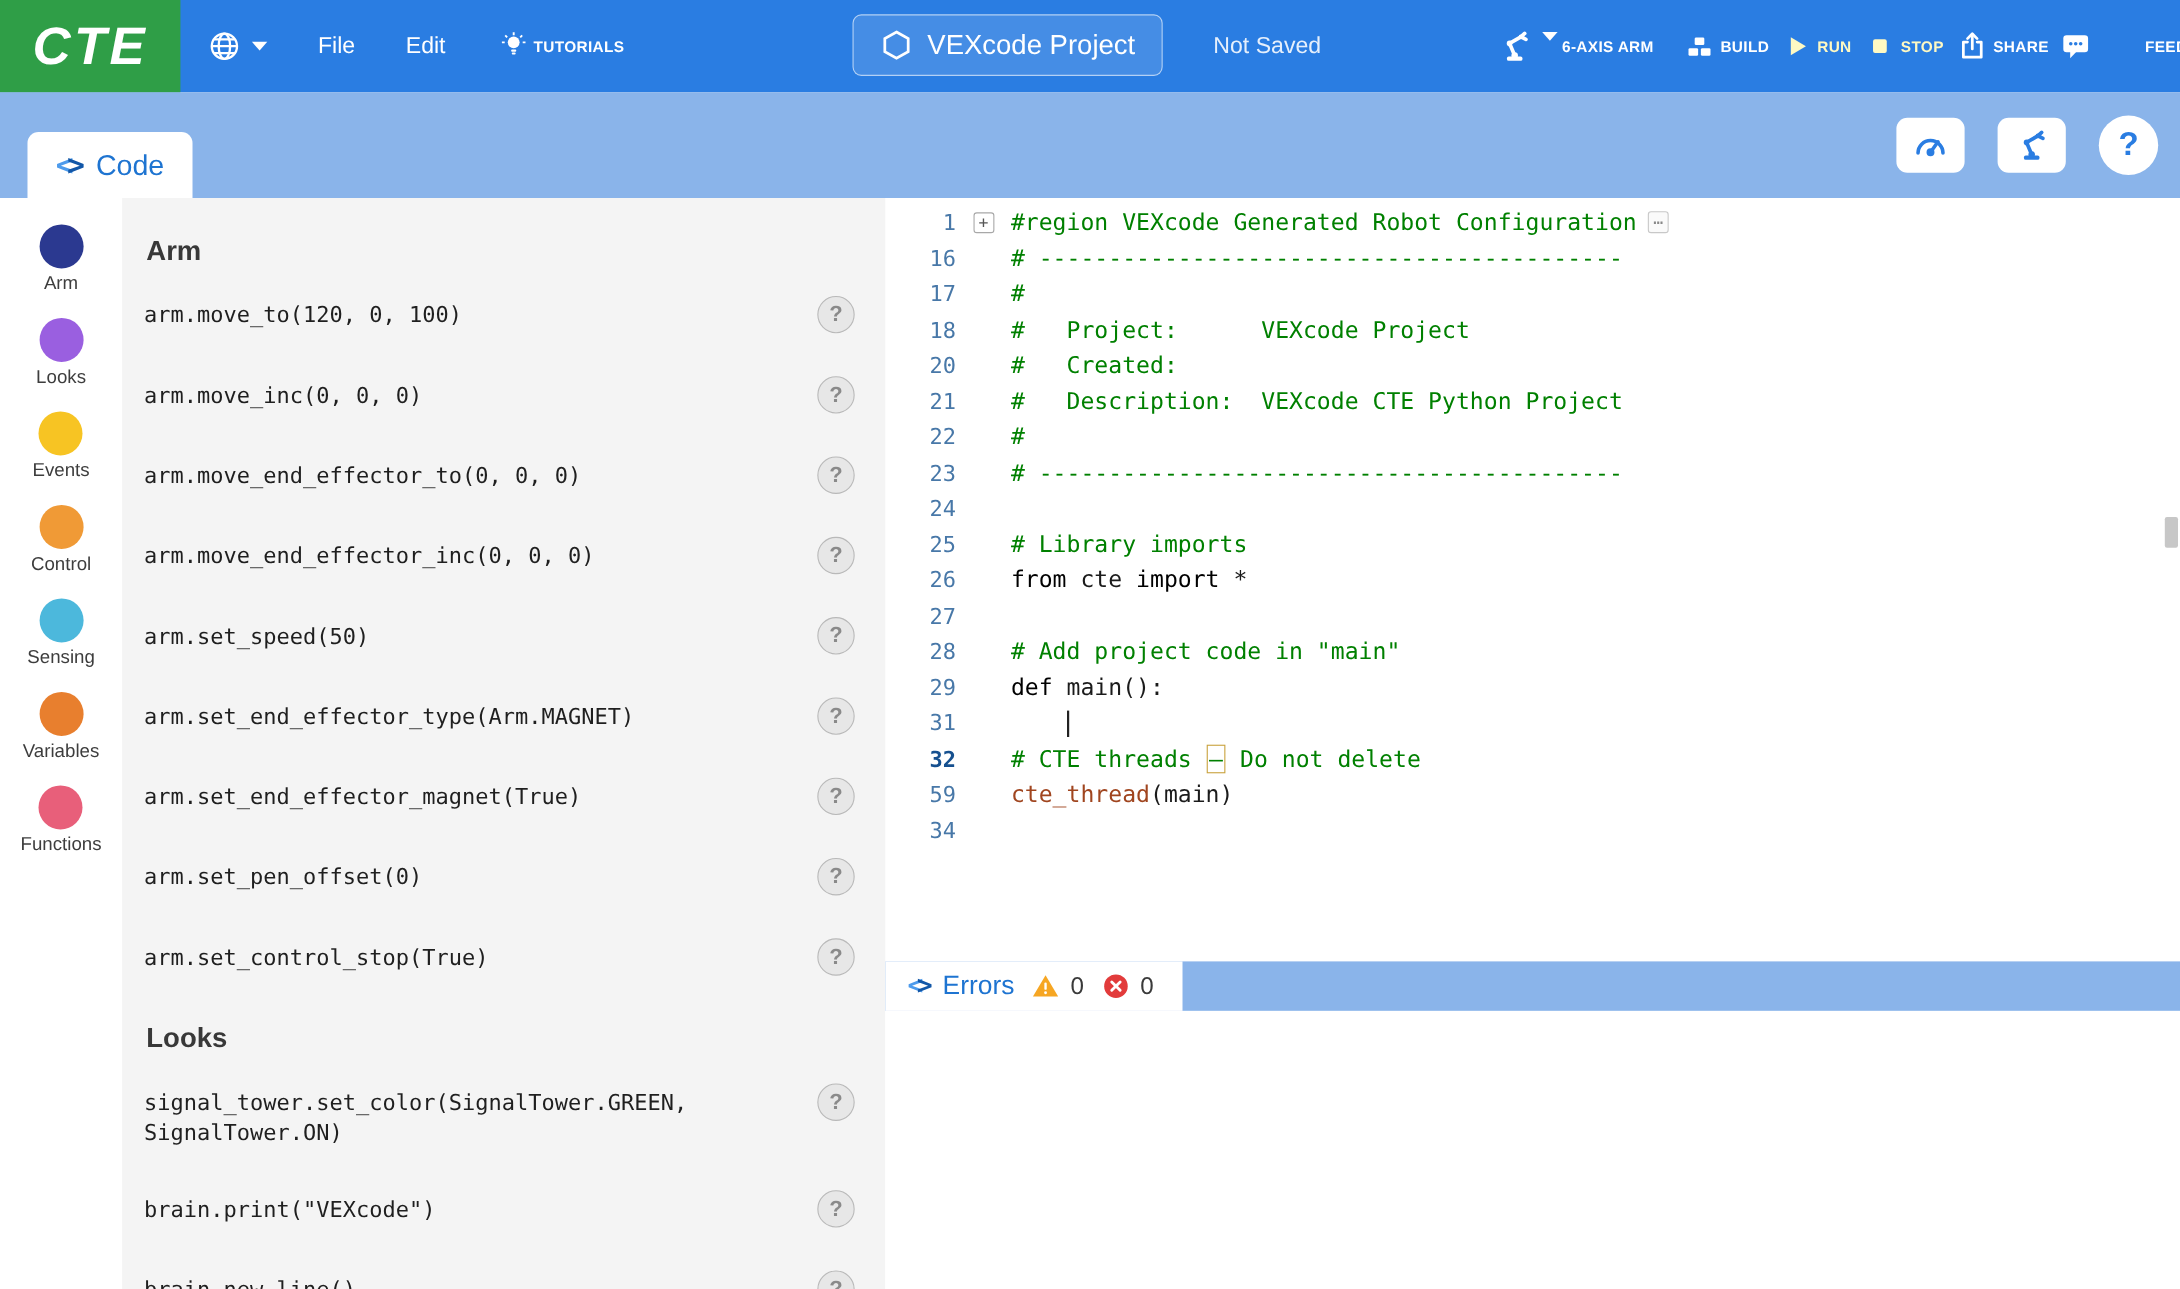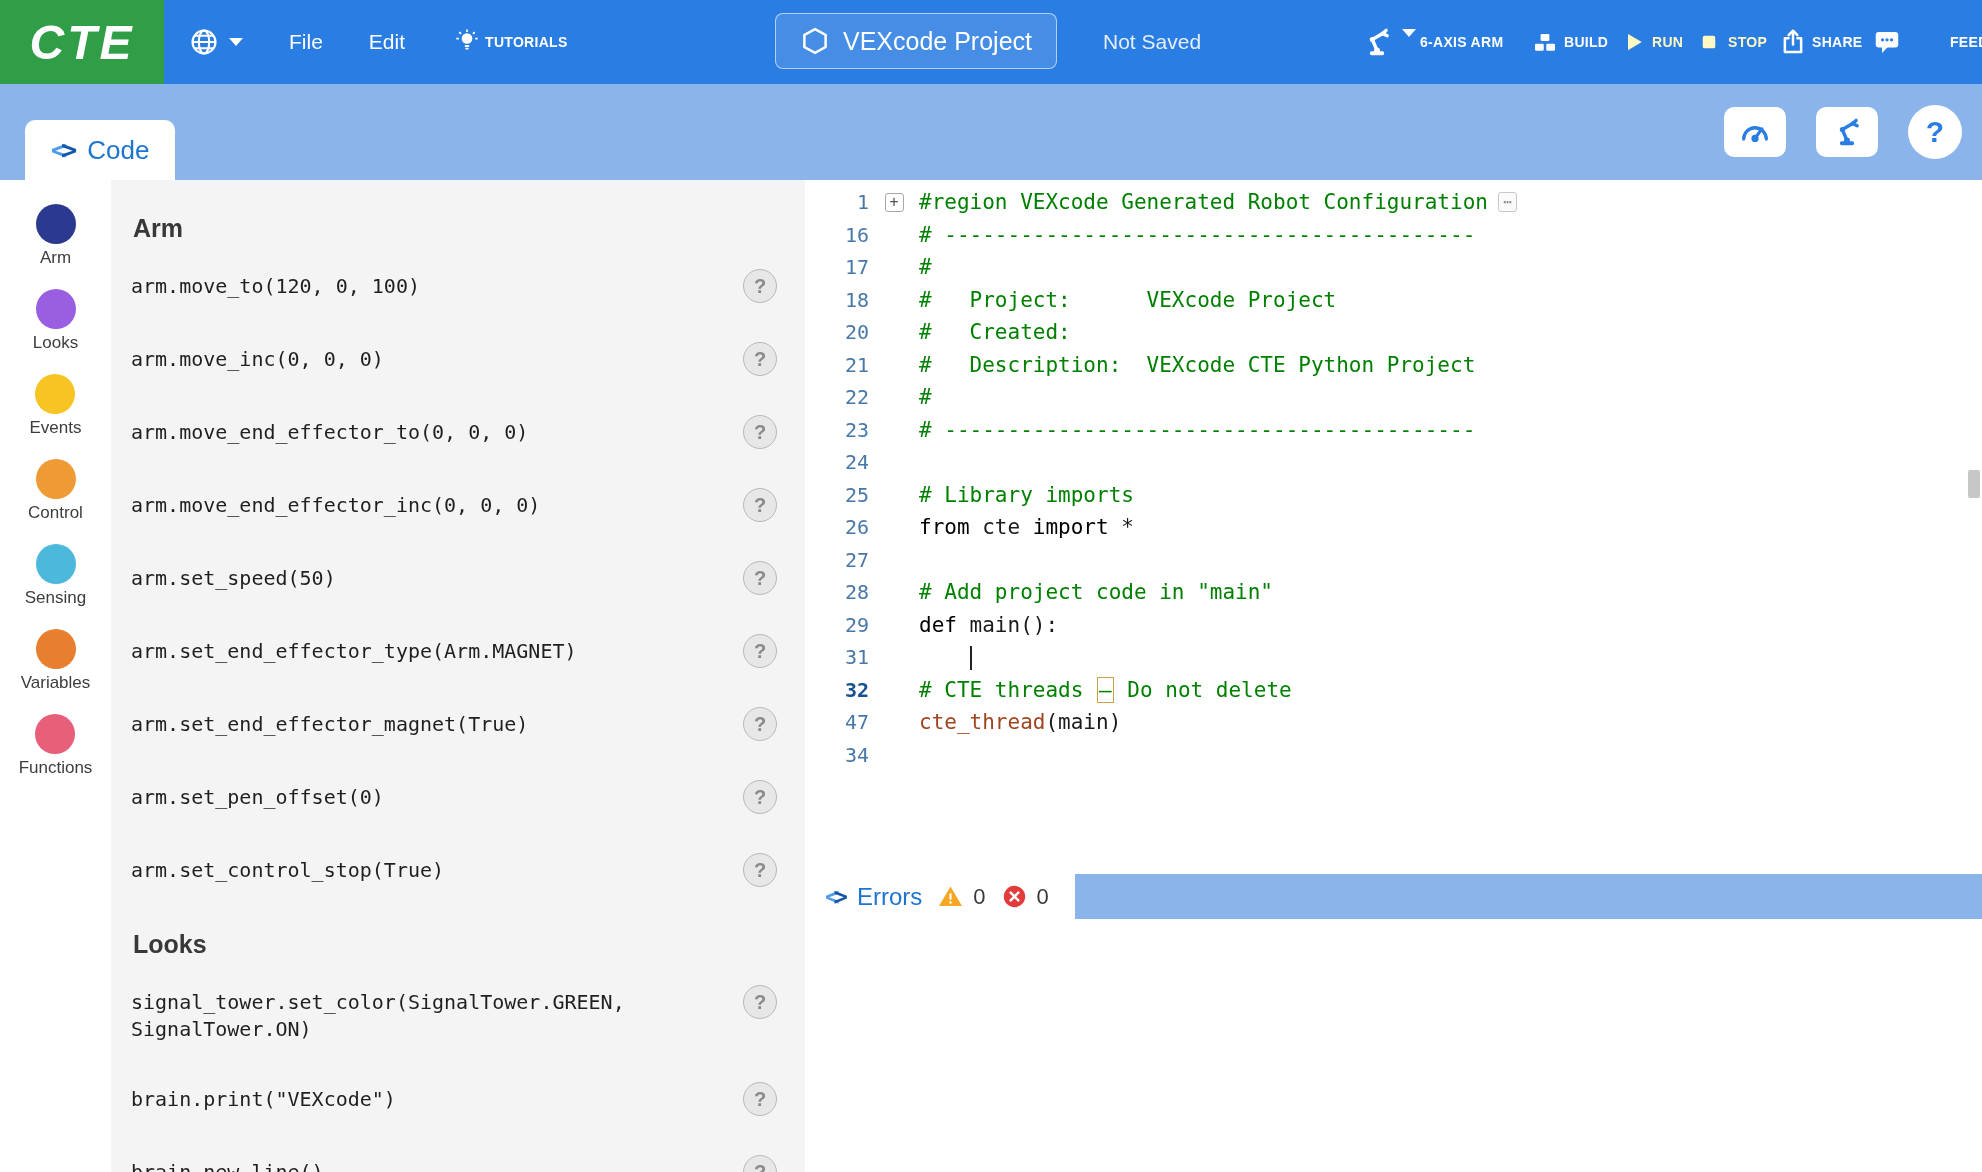--- a/index.html
+++ b/index.html
@@ -345,21 +345,21 @@
             <div class="code-line"><span class="gutter">22</span><span class="fold-col"></span><span class="code-text"><span class="cm">#</span></span></div>
             <div class="code-line"><span class="gutter">23</span><span class="fold-col"></span><span class="code-text"><span class="cm"># ------------------------------------------</span></span></div>
             <div class="code-line"><span class="gutter">24</span><span class="fold-col"></span><span class="code-text"></span></div>
             <div class="code-line"><span class="gutter">25</span><span class="fold-col"></span><span class="code-text"><span class="cm"># Library imports</span></span></div>
             <div class="code-line"><span class="gutter">26</span><span class="fold-col"></span><span class="code-text"><span class="kw">from</span><span class="pl"> cte </span><span class="kw">import</span><span class="pl"> *</span></span></div>
             <div class="code-line"><span class="gutter">27</span><span class="fold-col"></span><span class="code-text"></span></div>
             <div class="code-line"><span class="gutter">28</span><span class="fold-col"></span><span class="code-text"><span class="cm"># Add project code in "main"</span></span></div>
             <div class="code-line"><span class="gutter">29</span><span class="fold-col"></span><span class="code-text"><span class="kw">def</span><span class="pl"> main():</span></span></div>
             <div class="code-line"><span class="gutter">31</span><span class="fold-col"></span><span class="code-text">    <span class="caret-bar"></span></span></div>
             <div class="code-line active"><span class="gutter">32</span><span class="fold-col"></span><span class="code-text"><span class="cm"># CTE threads </span><span class="cm boxed">—</span><span class="cm"> Do not delete</span></span></div>
-            <div class="code-line"><span class="gutter">47</span><span class="fold-col"></span><span class="code-text"><span class="fn">cte_thread</span><span class="pl">(main)</span></span></div>
+            <div class="code-line"><span class="gutter">59</span><span class="fold-col"></span><span class="code-text"><span class="fn">cte_thread</span><span class="pl">(main)</span></span></div>
             <div class="code-line"><span class="gutter">34</span><span class="fold-col"></span><span class="code-text"></span></div>
           </div>
         <div class="scroll-thumb"></div>
       </div>
 
       <div class="errors-bar">
         <div class="errors-tab">
           <span><span class="ang l">&lt;</span><span class="ang r">&gt;</span></span>
           <span>Errors</span>
           <span style="margin-left:6px;">

